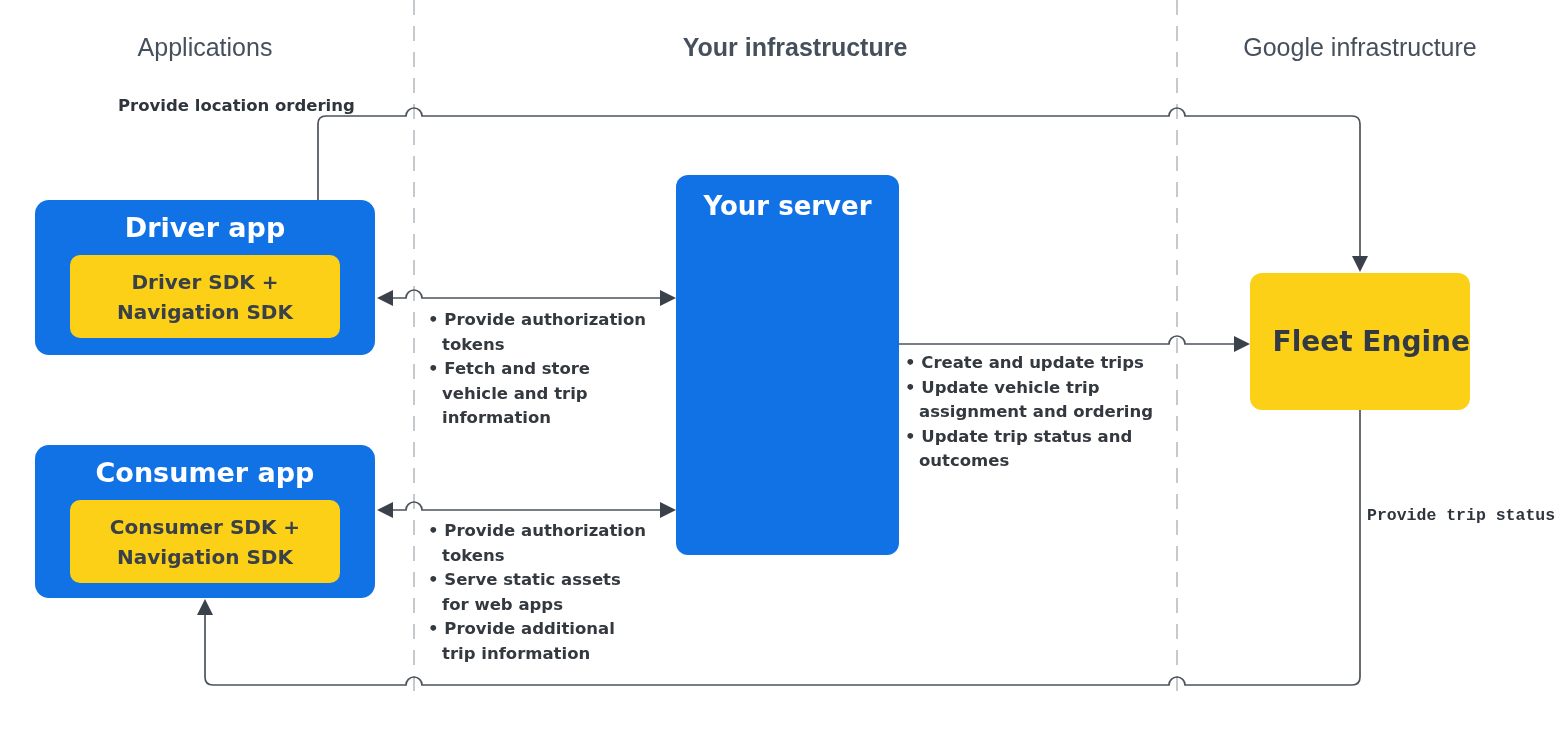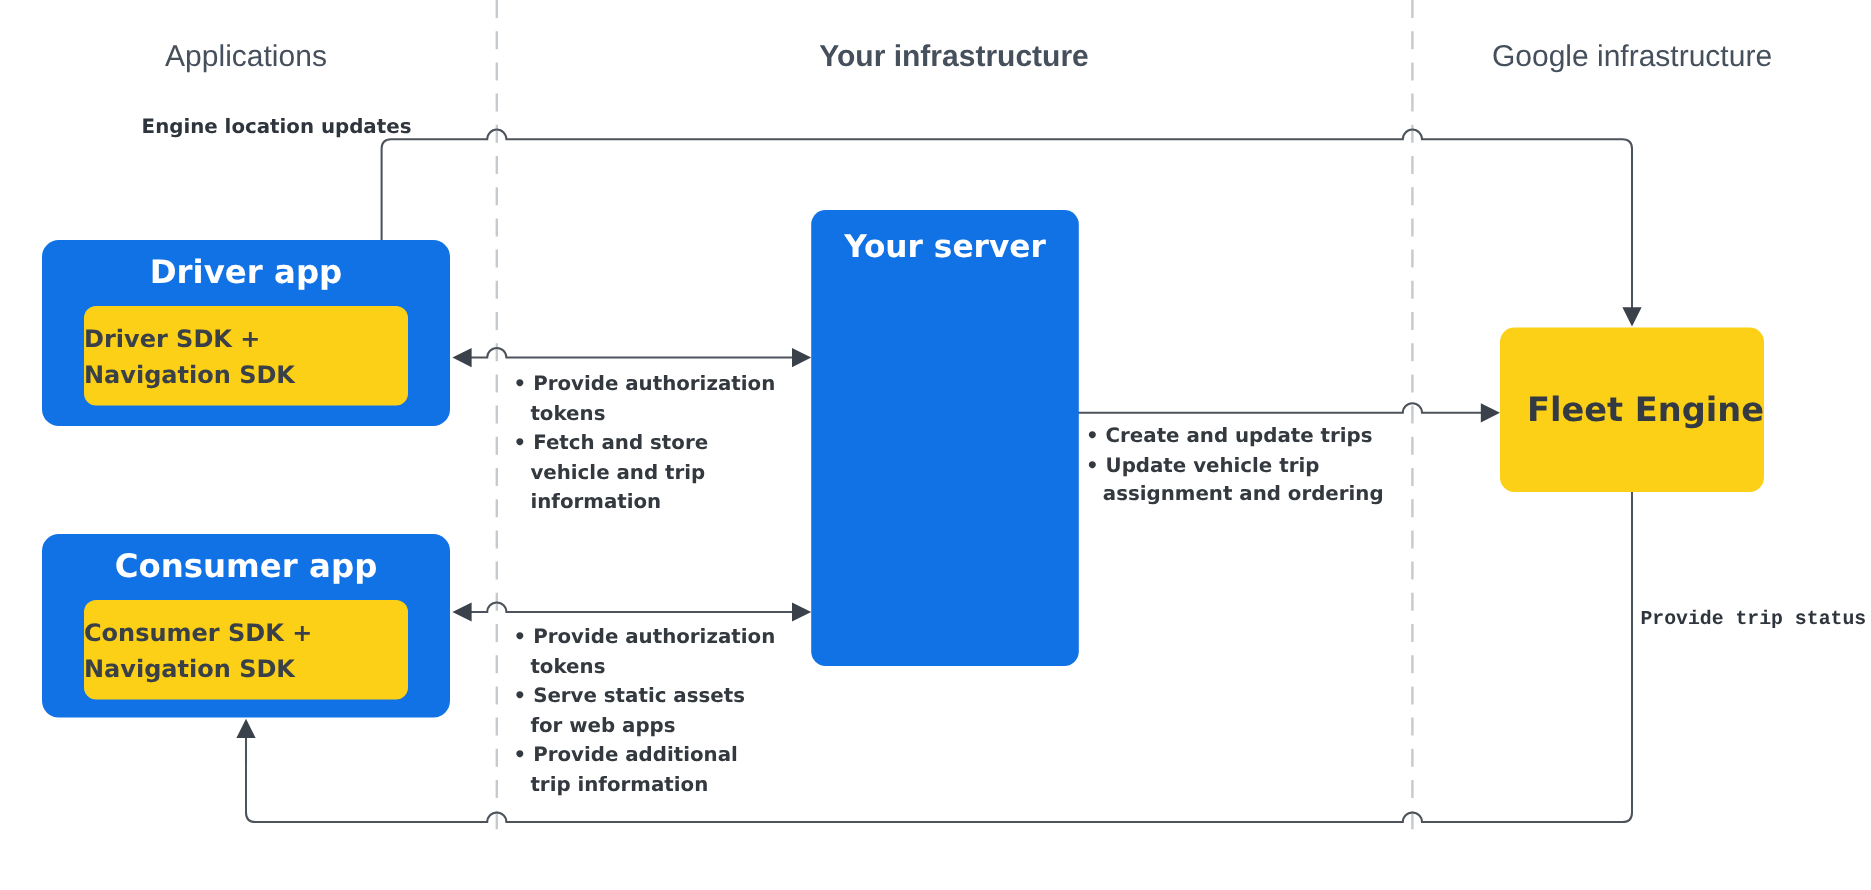--- a/index.html
+++ b/index.html
@@ -23,21 +23,21 @@
   .node.yellow{background:#FCD017;}
 
   .driver-app{left:35px;top:200px;width:340px;height:155px;}
   .consumer-app{left:35px;top:445px;width:340px;height:153px;}
   .app-title{
     padding-top:11px;text-align:center;color:#ffffff;
     font-family:"DejaVu Sans",sans-serif;font-weight:bold;font-size:27px;line-height:34px;
   }
   .sdk-box{
     margin:10px auto 0 auto;width:270px;height:83px;background:#FCD017;border-radius:10px;
-    display:flex;flex-direction:column;justify-content:center;text-align:left;
+    display:flex;flex-direction:column;justify-content:center;text-align:center;
   }
   .sdk-box span{
     display:block;color:#3A4048;
     font-family:"DejaVu Sans",sans-serif;font-weight:bold;font-size:20px;line-height:30px;
   }
 
   .your-server{left:676px;top:175px;width:223px;height:380px;border-radius:12px;}
   .server-title{
     padding-top:16px;text-align:center;color:#ffffff;
     font-family:"DejaVu Sans",sans-serif;font-weight:bold;font-size:26px;
@@ -93,21 +93,21 @@
     <polygon points="1234,336 1234,352 1250,344" fill="#3A414B"></polygon>
 
     <path d="M 1360 410 L 1360 677 Q 1360 685 1352 685 L 1185 685 A 8 8 0 0 0 1169 685 L 422 685 A 8 8 0 0 0 406 685 L 213 685 Q 205 685 205 677 L 205 613" stroke="#4C535B" stroke-width="1.7" fill="none"></path>
     <polygon points="197,615 213,615 205,599" fill="#3A414B"></polygon>
   </svg>
 
   <div class="lane-header lh-apps">Applications</div>
   <div class="lane-header lh-yours">Your infrastructure</div>
   <div class="lane-header lh-google">Google infrastructure</div>
 
-  <div class="edge-label lbl-location">Engine location updates</div>
+  <div class="edge-label lbl-location">Provide location ordering</div>
   <div class="edge-label lbl-tripstatus">Provide trip status</div>
 
   <div class="node blue driver-app">
     <div class="app-title">Driver app</div>
     <div class="sdk-box">
       <span>Driver SDK +</span>
       <span>Navigation SDK</span>
     </div>
   </div>
 
@@ -134,15 +134,16 @@
 
   <ul class="bullets list-b">
     <li>Provide authorization tokens</li>
     <li>Serve static assets for web apps</li>
     <li>Provide additional trip information</li>
   </ul>
 
   <ul class="bullets list-c">
     <li>Create and update trips</li>
     <li>Update vehicle trip assignment and ordering</li>
+    <li>Update trip status and outcomes</li>
   </ul>
 
 </div>
 
 </body></html>

